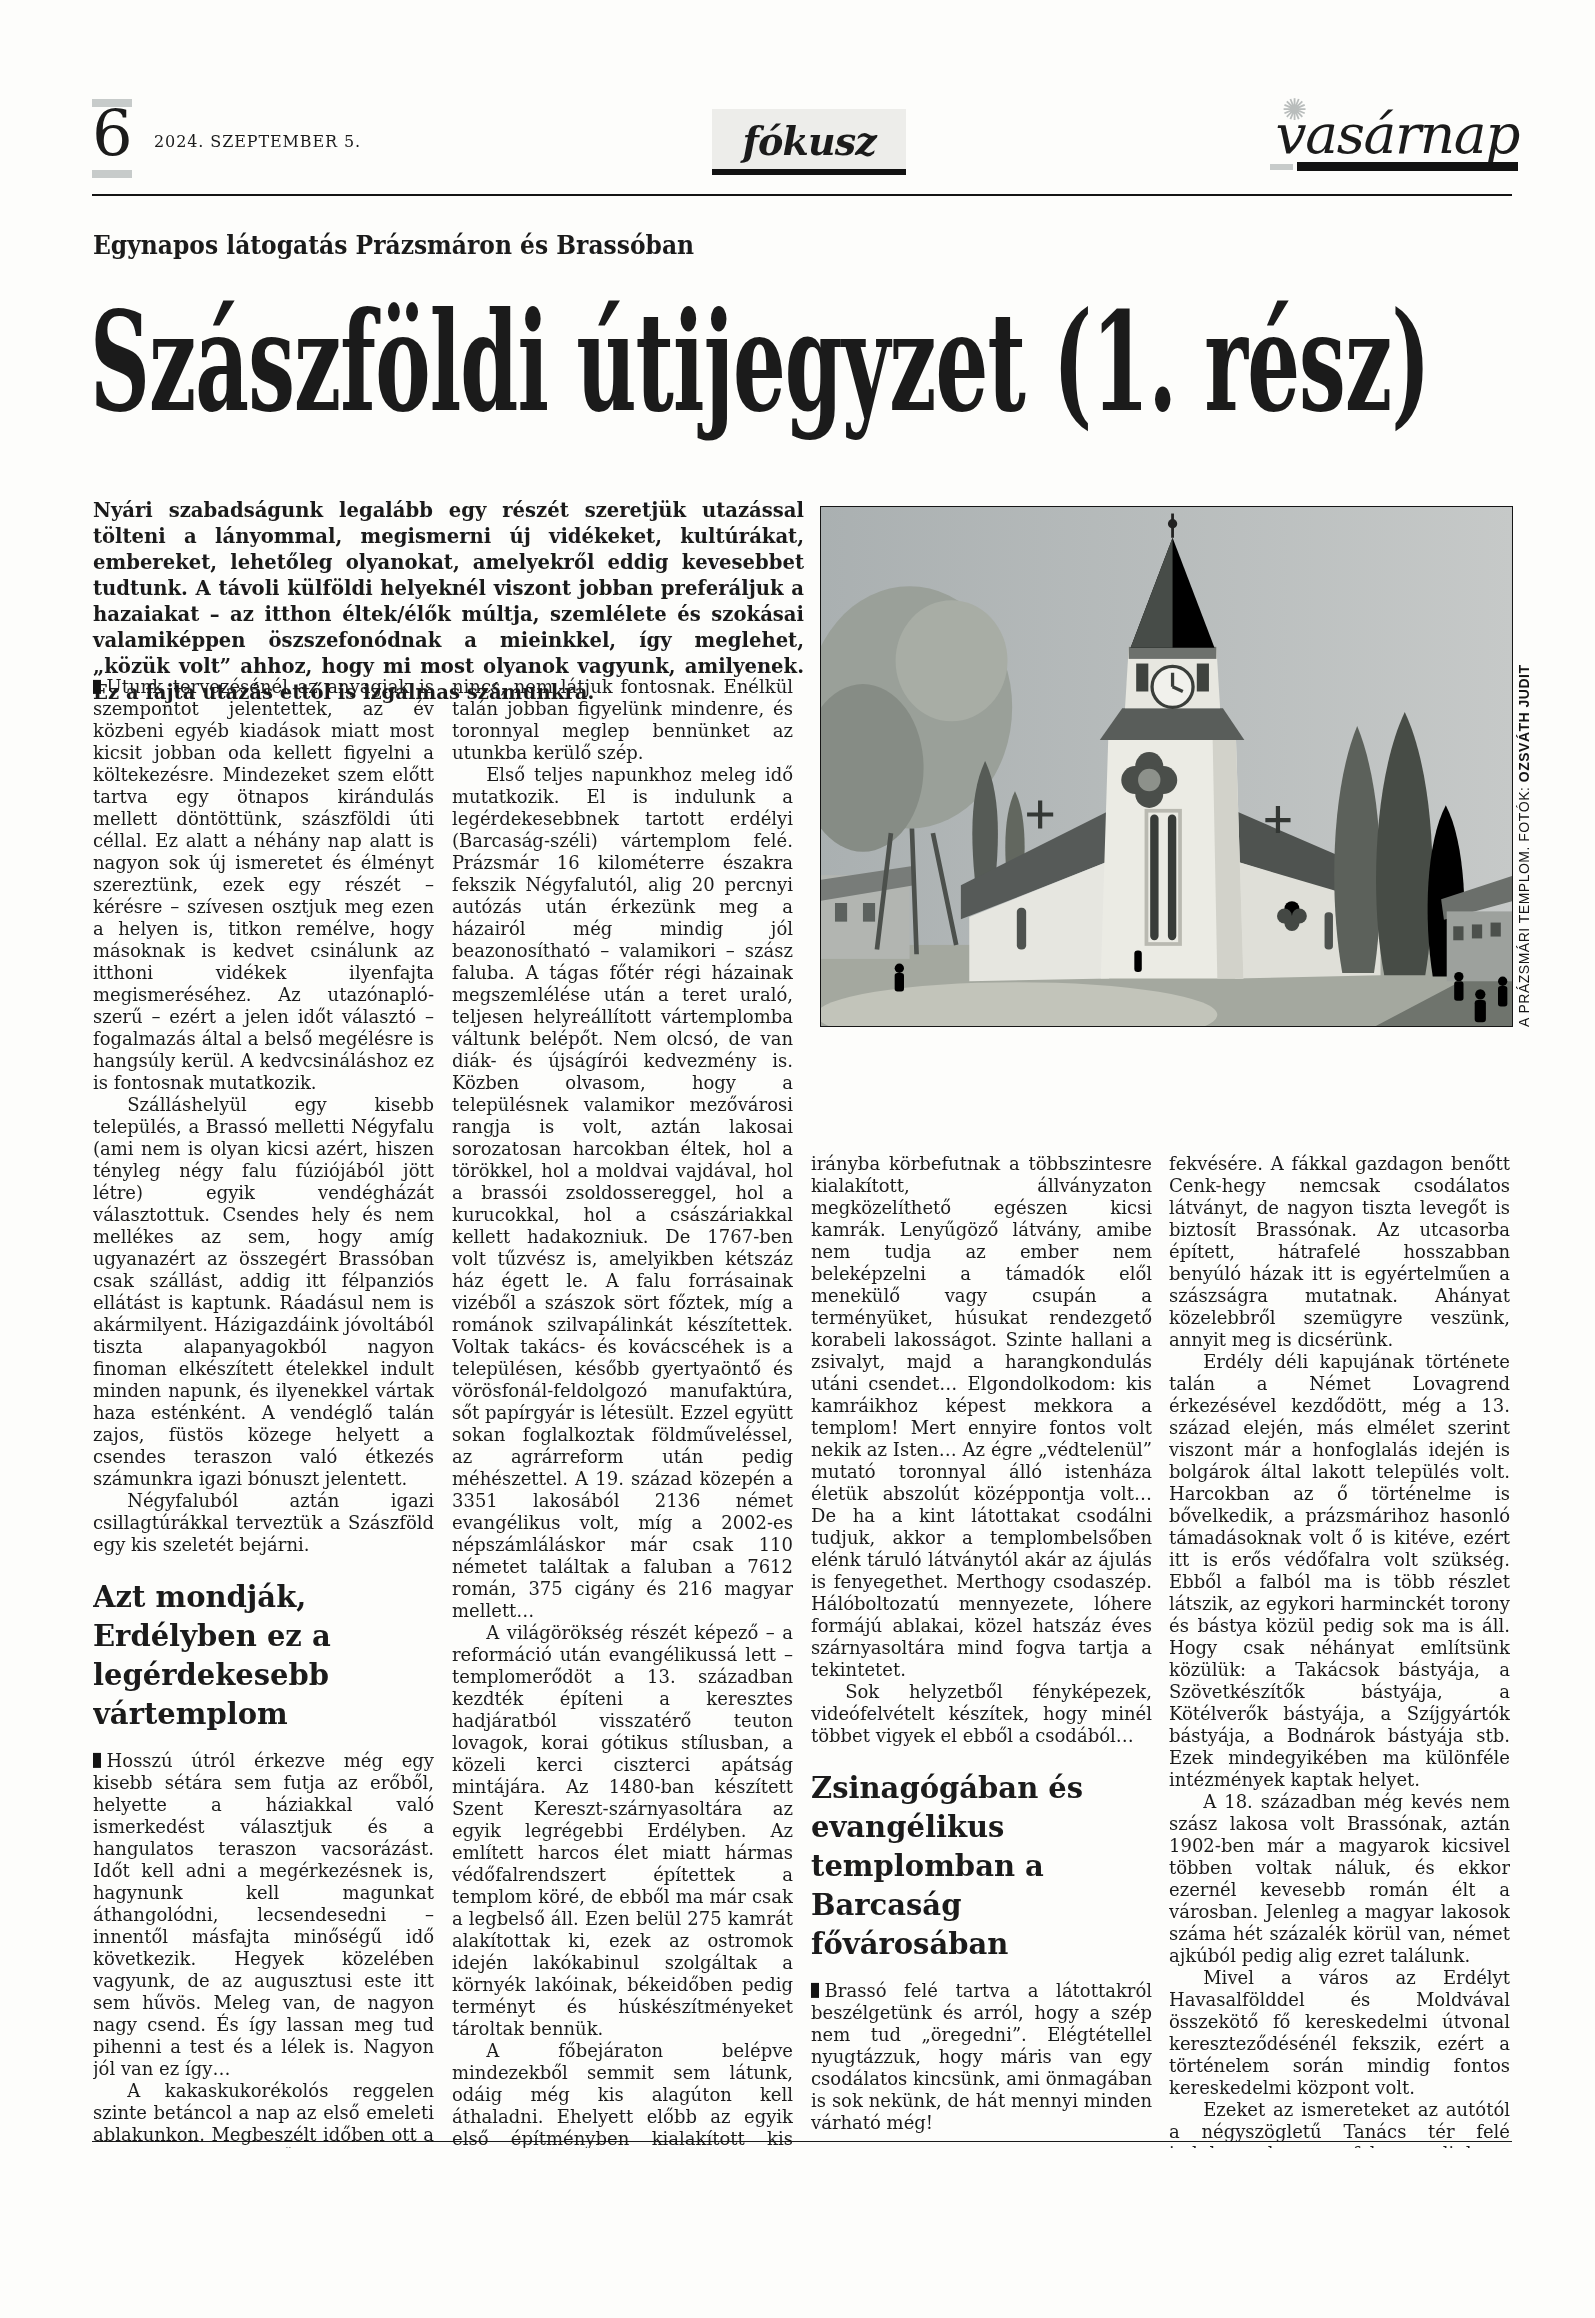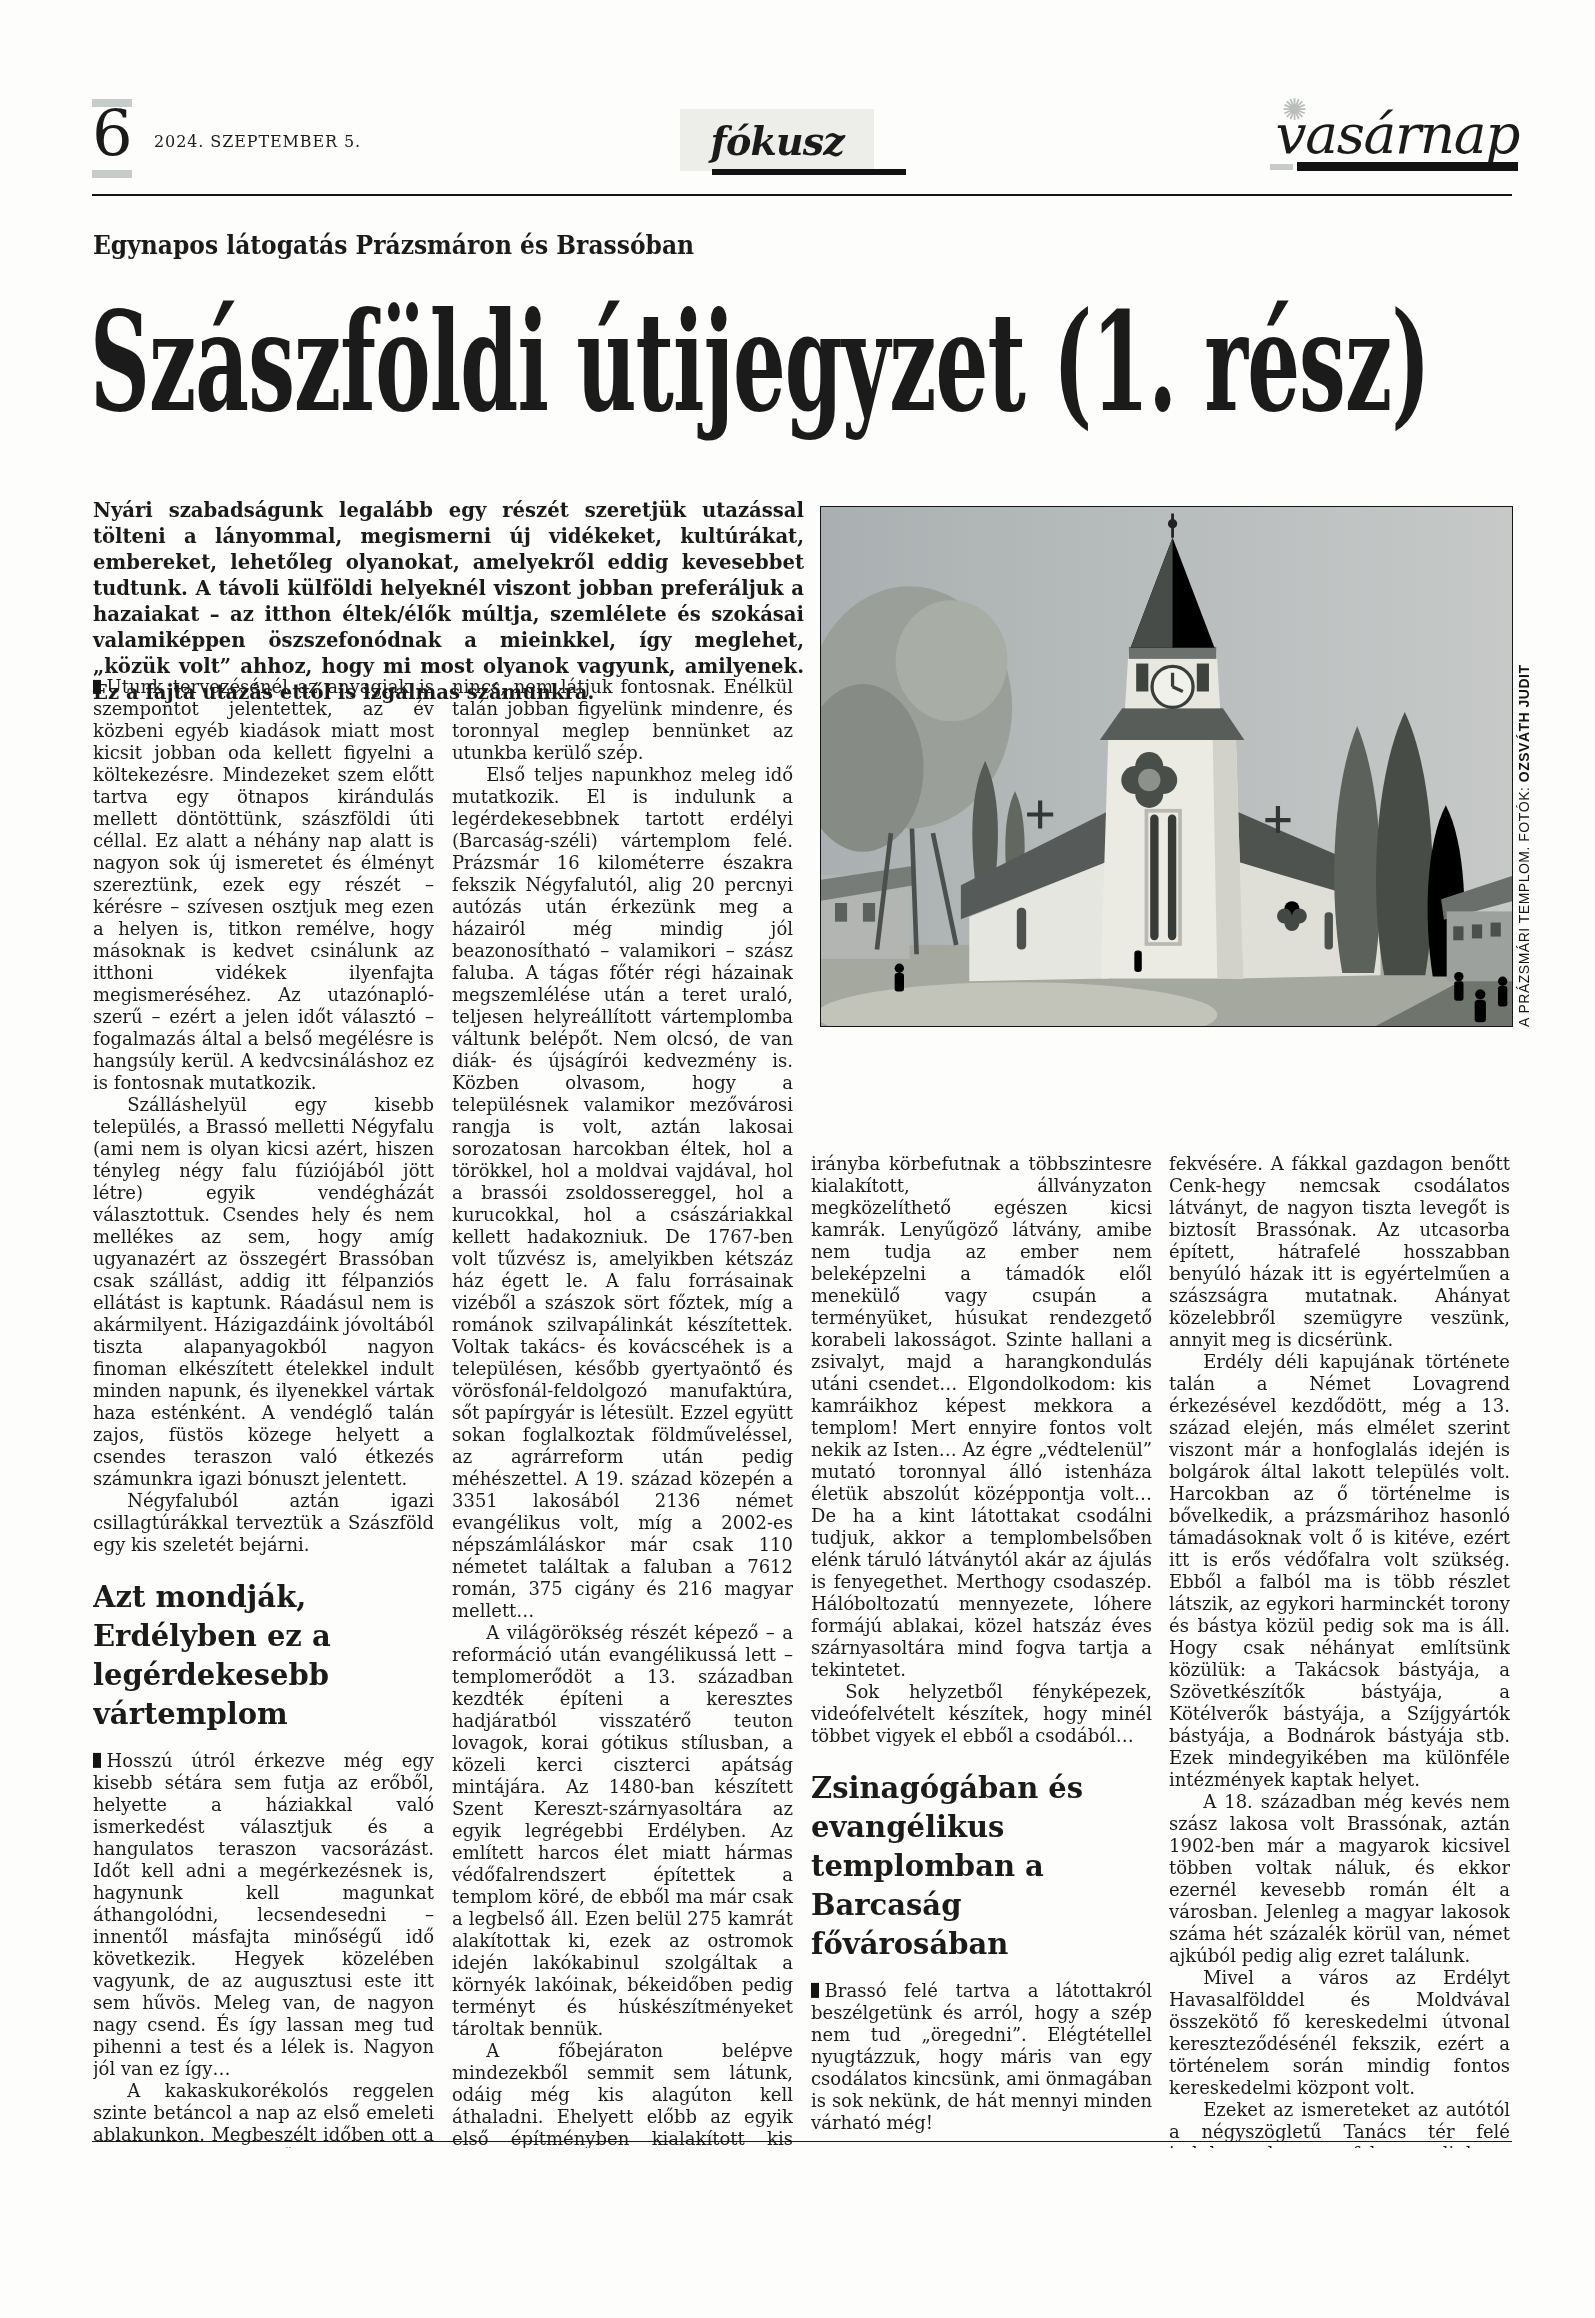--- a/index.html
+++ b/index.html
@@ -3,21 +3,21 @@
 <meta charset="utf-8">
 <style>
   html,body{margin:0;padding:0;background:#ffffff;}
   .page{position:relative;width:1595px;height:2319px;background:#fdfdfb;color:#1b1b1b;
         font-family:"DejaVu Serif","Liberation Serif",serif;overflow:hidden;}
   
   .hdr-bar{position:absolute;background:#c7cbca;width:40px;height:7.5px;left:92px;}
   .hdr-bar.top{top:99px;} .hdr-bar.bot{top:170px;}
   .pageno{position:absolute;left:92px;top:102px;font-size:64px;line-height:1;font-weight:400;}
   .dateline{position:absolute;left:154px;top:132px;font-size:16px;letter-spacing:0.9px;font-weight:500;}
-  .fokusz-box{position:absolute;left:680px;top:109px;width:194px;height:62px;background:#ededea;
+  .fokusz-box{position:absolute;left:712px;top:109px;width:194px;height:62px;background:#ededea;
               display:flex;align-items:center;justify-content:center;}
   .fokusz-box .word{font-style:italic;font-weight:700;font-size:40px;transform:scaleX(.95);letter-spacing:-0.9px;}
   .fokusz-rule{position:absolute;left:712px;top:169px;width:194px;height:5.6px;background:#121212;}
   .masthead{position:absolute;left:1257px;top:107px;width:262px;text-align:right;
             font-style:italic;font-weight:500;font-size:55px;letter-spacing:-1.4px;line-height:1;}
   .mast-star{position:absolute;left:1282px;top:92px;font-size:30px;color:#b9bdbc;font-style:normal;}
   .mast-rule{position:absolute;left:1297px;top:162px;width:221px;height:9.3px;background:#121212;}
   .mast-rule-gray{position:absolute;left:1270px;top:164px;width:23.4px;height:5.6px;background:#c7cbca;}
   .hdr-rule{position:absolute;left:92px;top:194px;width:1420px;height:1.9px;background:#141414;}
   

